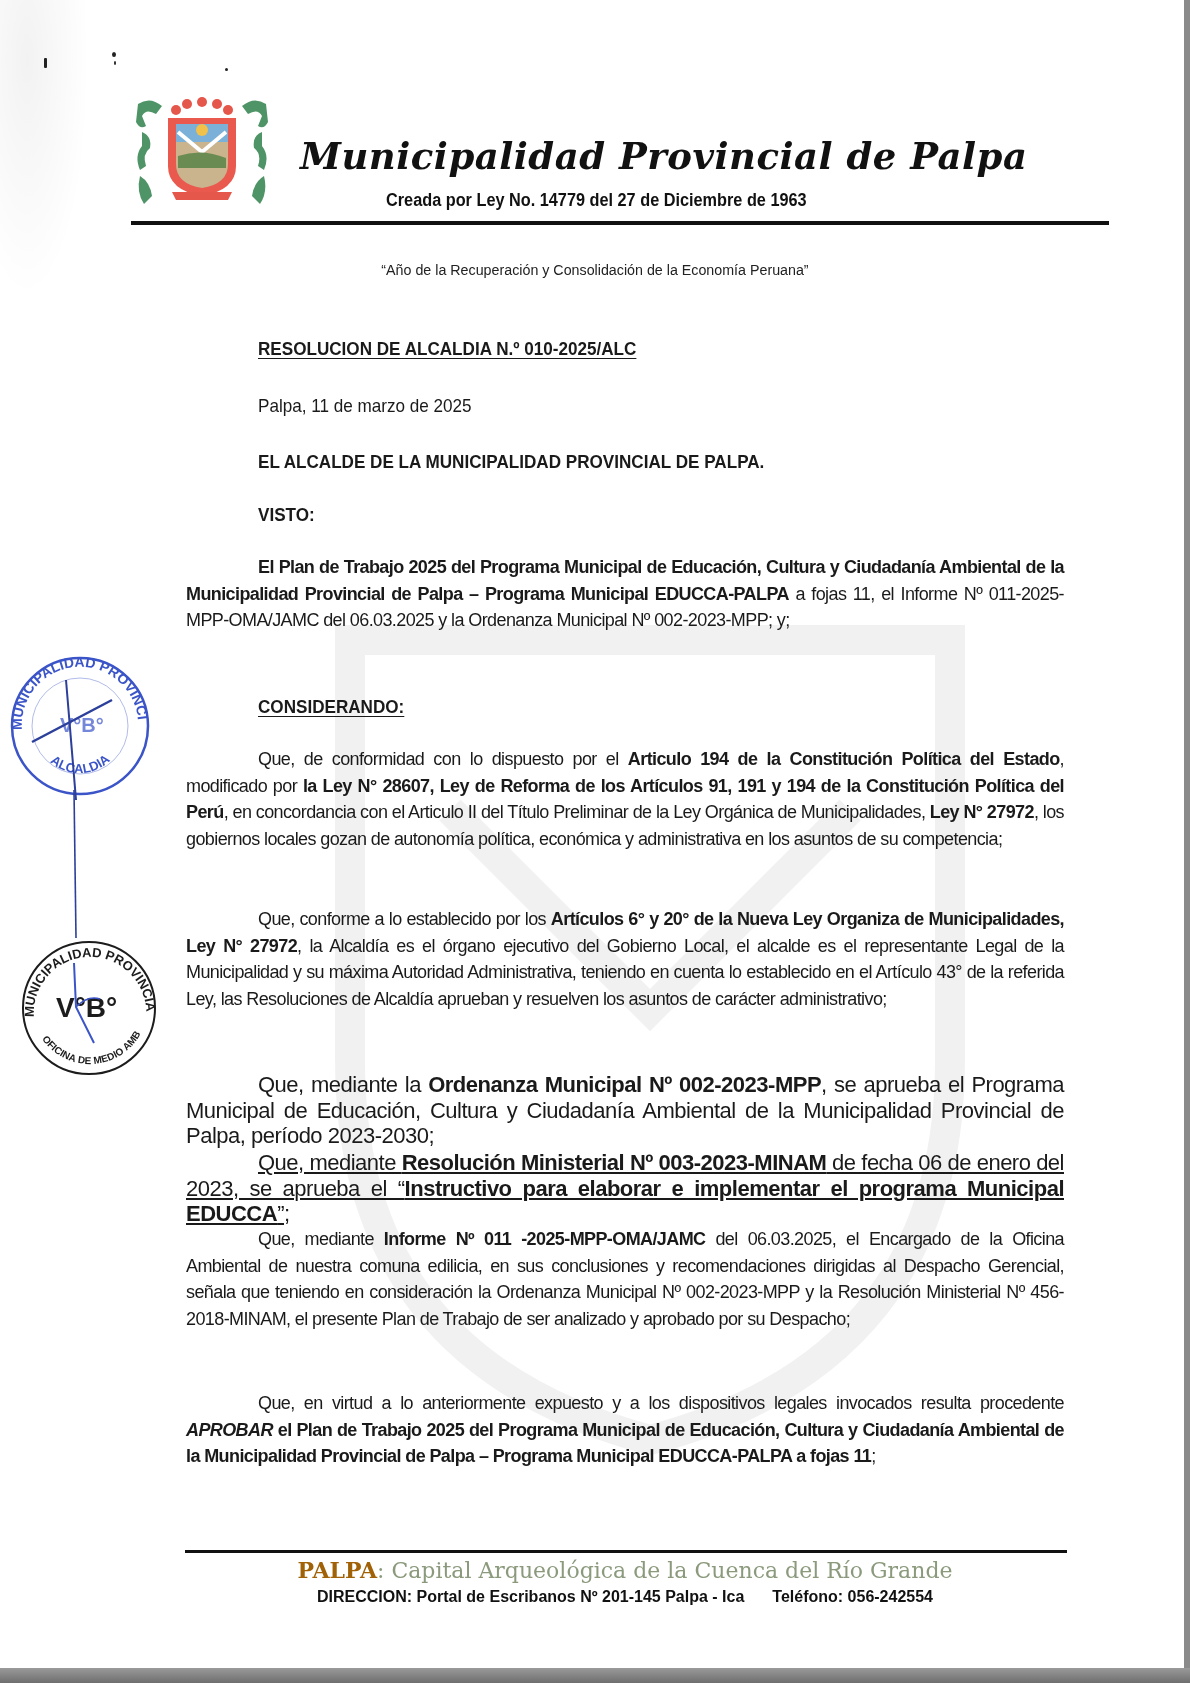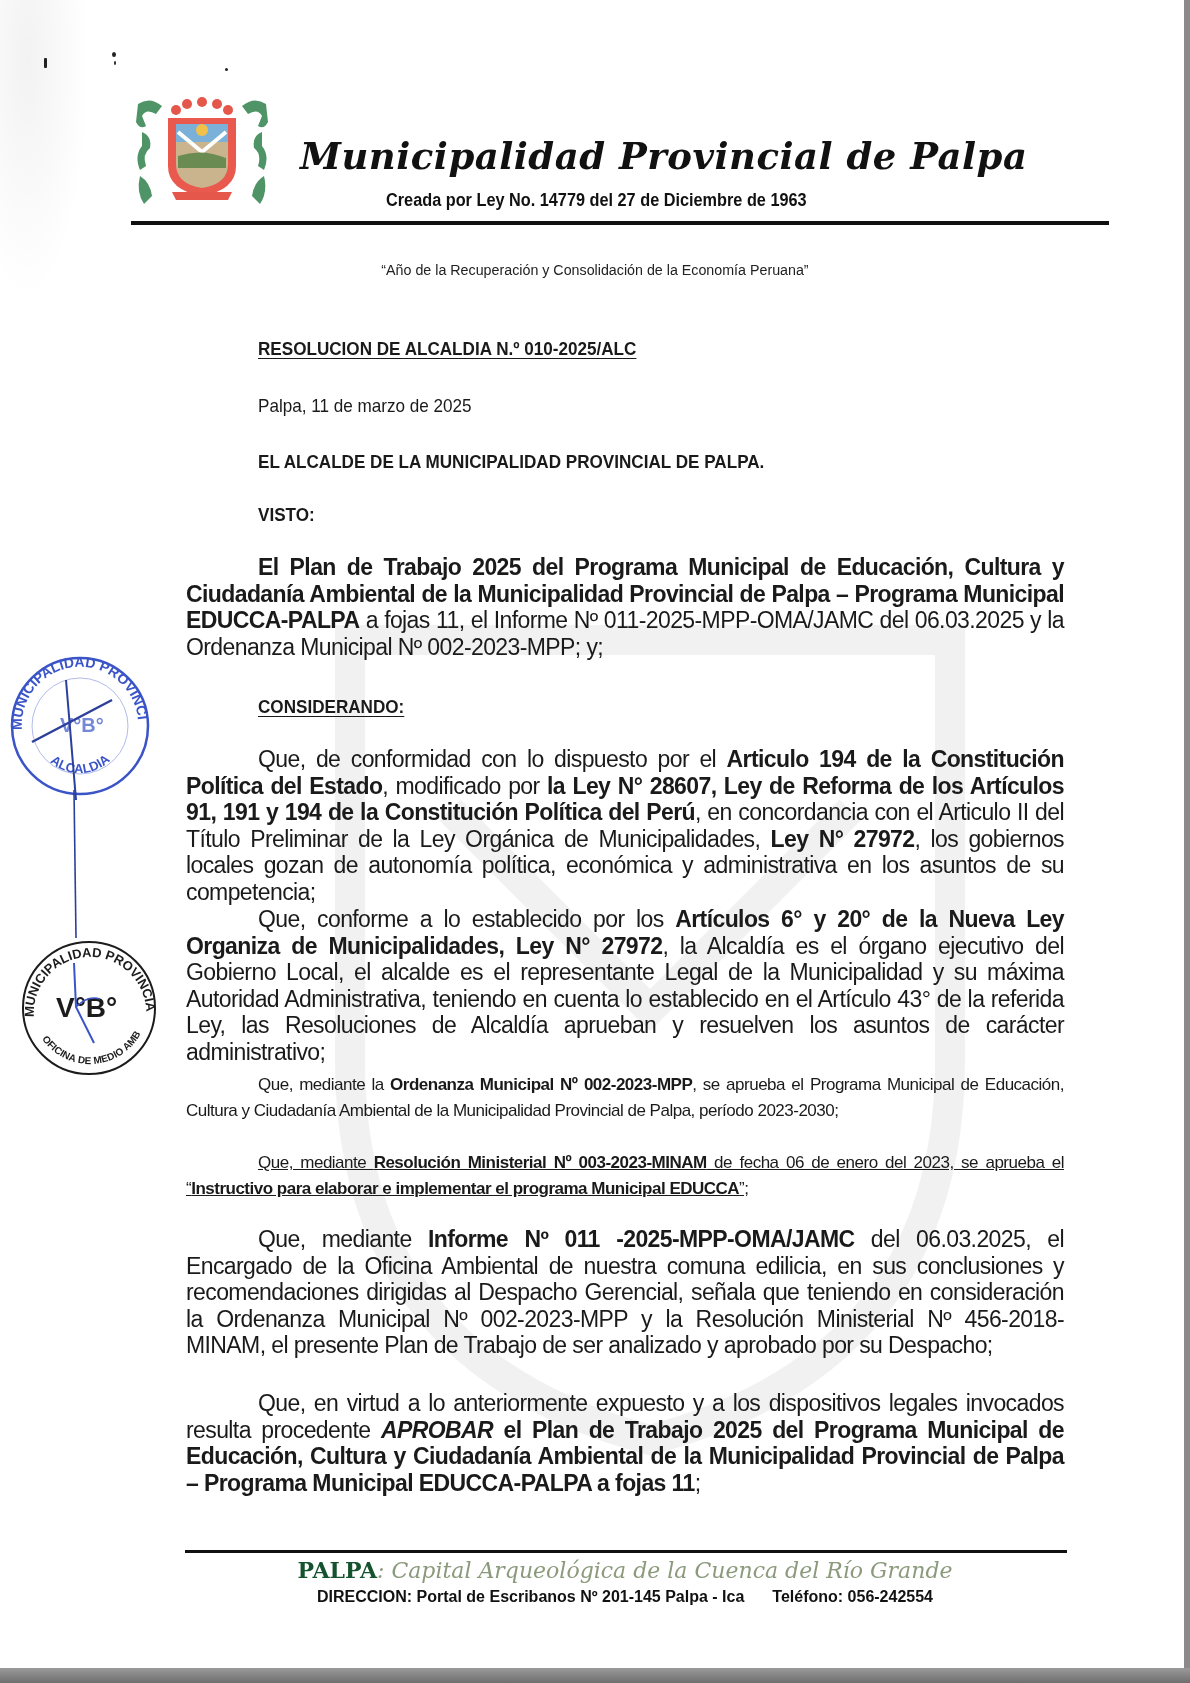--- a/index.html
+++ b/index.html
@@ -35,39 +35,39 @@
   .res-title {
     position: absolute; left: 258px; top: 338px; font-size: 19px; font-weight: bold;
     text-decoration: underline; text-underline-offset: 3px; transform: scaleX(0.9); transform-origin: left; white-space: nowrap;
   }
   .res-date { position: absolute; left: 258px; top: 395px; font-size: 19px; transform: scaleX(0.9); transform-origin: left; white-space: nowrap; }
   .mayor-line { position: absolute; left: 258px; top: 451px; font-size: 19px; font-weight: bold; transform: scaleX(0.9); transform-origin: left; white-space: nowrap; }
   .visto { position: absolute; left: 258px; top: 504px; font-size: 19px; font-weight: bold; transform: scaleX(0.9); transform-origin: left; }
 
   .para {
     position: absolute; left: 186px; width: 878px;
-    font-size: 23px; line-height: 26.5px; text-align: justify; color: #1a1a1a;
+    font-size: 18px; line-height: 26.5px; text-align: justify; color: #1a1a1a;
     letter-spacing: -0.6px; word-spacing: 0px;
   }
   .para .indent { display: inline-block; width: 72px; }
-  .para.small { font-size: 17px; line-height: 25.5px; letter-spacing: -0.5px; }
+  .para.small { font-size: 22px; line-height: 25.5px; letter-spacing: -0.5px; }
   .para b { font-weight: bold; }
 
   .considerando {
     position: absolute; left: 258px; top: 696px; font-size: 19px; font-weight: bold;
     text-decoration: underline; text-underline-offset: 3px; transform: scaleX(0.9); transform-origin: left;
   }
 
   .footer-rule { position: absolute; left: 185px; top: 1550px; width: 882px; height: 3px; background: #111; }
   .footer-motto {
     position: absolute; left: 0; width: 1250px; top: 1557px; text-align: center;
     font-family: "DejaVu Serif", serif; font-size: 22px; color: #8b9a7c; white-space: nowrap;
   }
-  .footer-motto .brand { font-weight: bold; color: #14532d; font-style: normal; }
-  .footer-motto .rest { font-style: italic; }
+  .footer-motto .brand { font-weight: bold; color: #a16207; font-style: normal; }
+  .footer-motto .rest { }
   .footer-address {
     position: absolute; left: 0; width: 1250px; top: 1588px; text-align: center;
     font-size: 16px; font-weight: bold; color: #111; white-space: nowrap;
   }
   .footer-address .gap { display: inline-block; width: 28px; }
 
   
   .stamp { position: absolute; }
   .watermark { position: absolute; left: 250px; top: 560px; width: 800px; height: 900px; opacity: 0.05; }
 </style>

